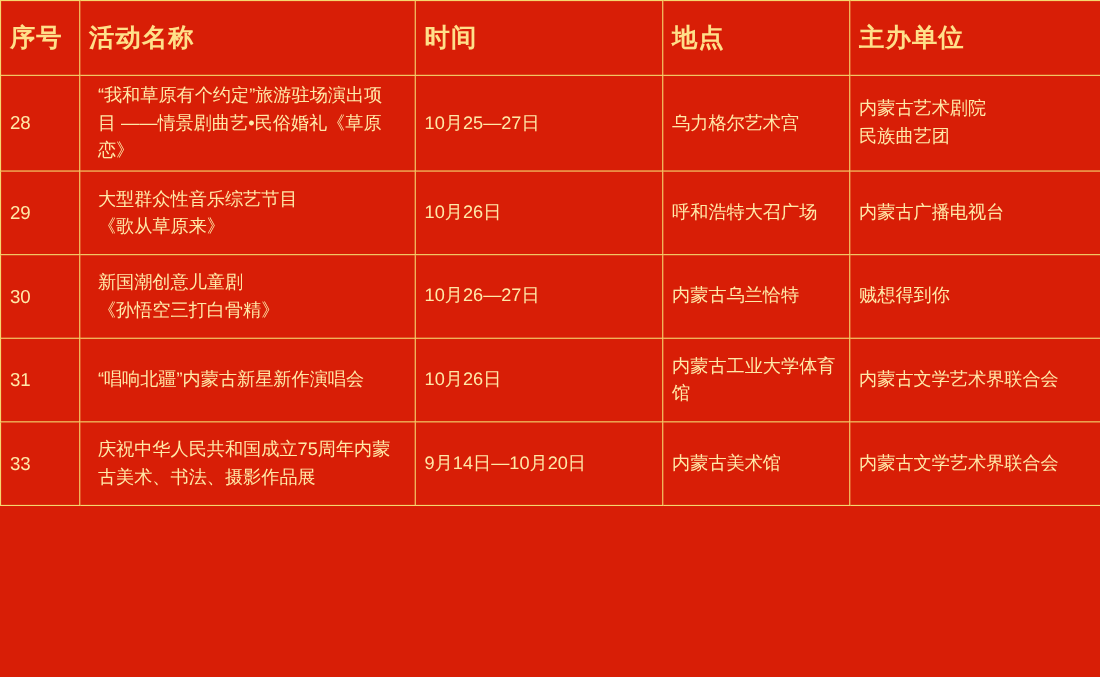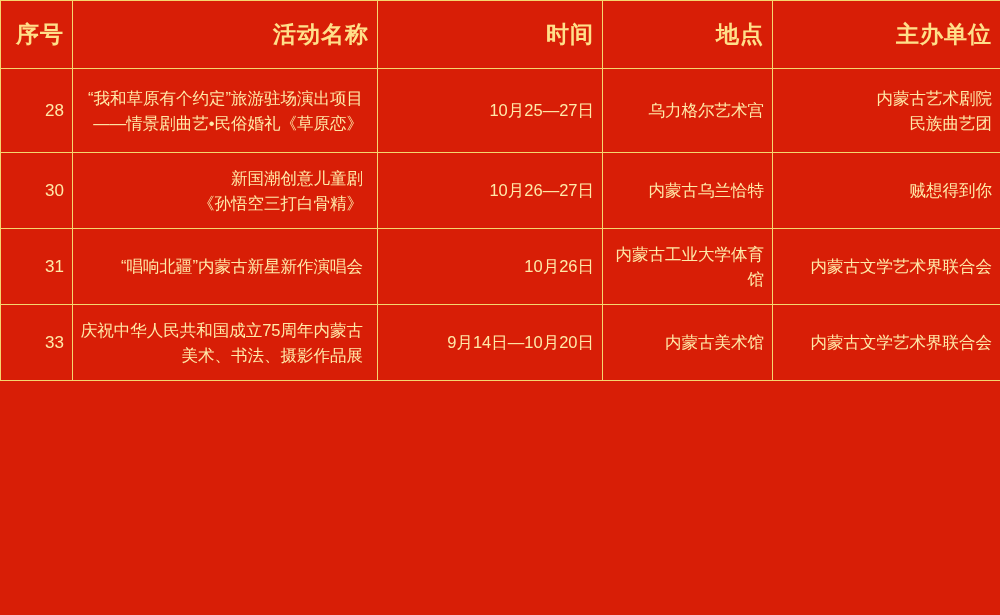--- a/index.html
+++ b/index.html
@@ -28,21 +28,21 @@
   table.activity-table col.c-no    { width: 72px; }
   table.activity-table col.c-name  { width: 305px; }
   table.activity-table col.c-time  { width: 225px; }
   table.activity-table col.c-place { width: 170px; }
   table.activity-table col.c-org   { width: 228px; }
 
   table.activity-table th,
   table.activity-table td {
     border: 1.5px solid #f5d76e;
     color: #ffe9a8;
-    text-align: right;
+    text-align: left;
     vertical-align: middle;
     padding: 6px 8px;
     box-sizing: border-box;
     line-height: 1.5;
   }
   table.activity-table thead th {
     height: 68px;
     font-size: 23px;
     font-weight: bold;
     color: #ffe08a;
@@ -50,21 +50,21 @@
   }
   table.activity-table tbody td {
     font-size: 16.5px;
     height: 76px;
   }
   table.activity-table tbody td.col-no {
     font-size: 17px;
     font-weight: normal;
   }
   table.activity-table tbody td.col-name {
-    padding-left: 6px;
+    padding-left: 16px;
     padding-right: 14px;
   }
   table.activity-table tbody tr:first-child td {
     height: 84px;
   }
   .cell-line {
     display: block;
   }
 </style>
 </head>
@@ -94,20 +94,30 @@
         <td class="col-no">28</td>
         <td class="col-name">“我和草原有个约定”旅游驻场演出项目 ——情景剧曲艺•民俗婚礼《草原恋》</td>
         <td class="col-time">10月25—27日</td>
         <td class="col-place">乌力格尔艺术宫</td>
         <td class="col-org">
           <span class="cell-line">内蒙古艺术剧院</span>
           <span class="cell-line">民族曲艺团</span>
         </td>
       </tr>
 
+      <tr>
+        <td class="col-no">29</td>
+        <td class="col-name">
+          <span class="cell-line">大型群众性音乐综艺节目</span>
+          <span class="cell-line">《歌从草原来》</span>
+        </td>
+        <td class="col-time">10月26日</td>
+        <td class="col-place">呼和浩特大召广场</td>
+        <td class="col-org">内蒙古广播电视台</td>
+      </tr>
 
       <tr>
         <td class="col-no">30</td>
         <td class="col-name">
           <span class="cell-line">新国潮创意儿童剧</span>
           <span class="cell-line">《孙悟空三打白骨精》</span>
         </td>
         <td class="col-time">10月26—27日</td>
         <td class="col-place">内蒙古乌兰恰特</td>
         <td class="col-org">贼想得到你</td>

